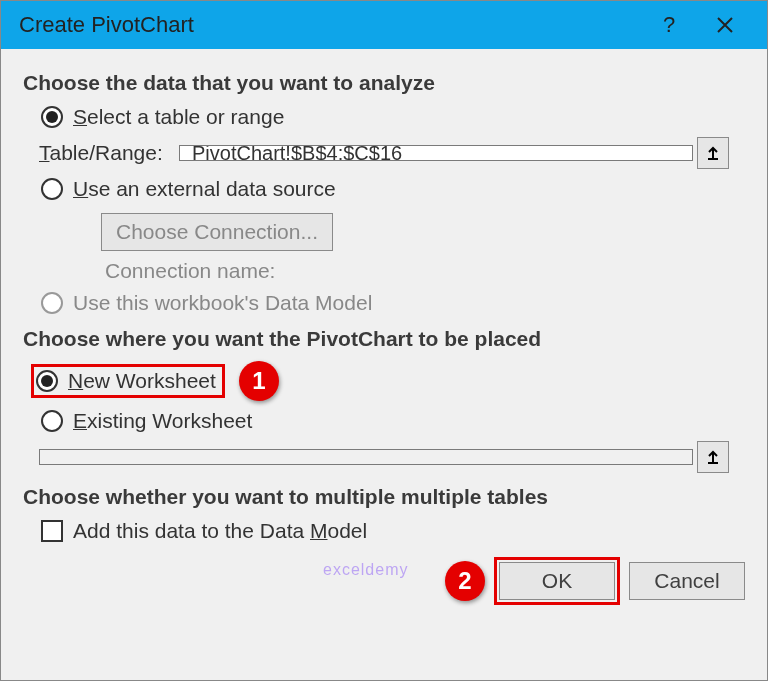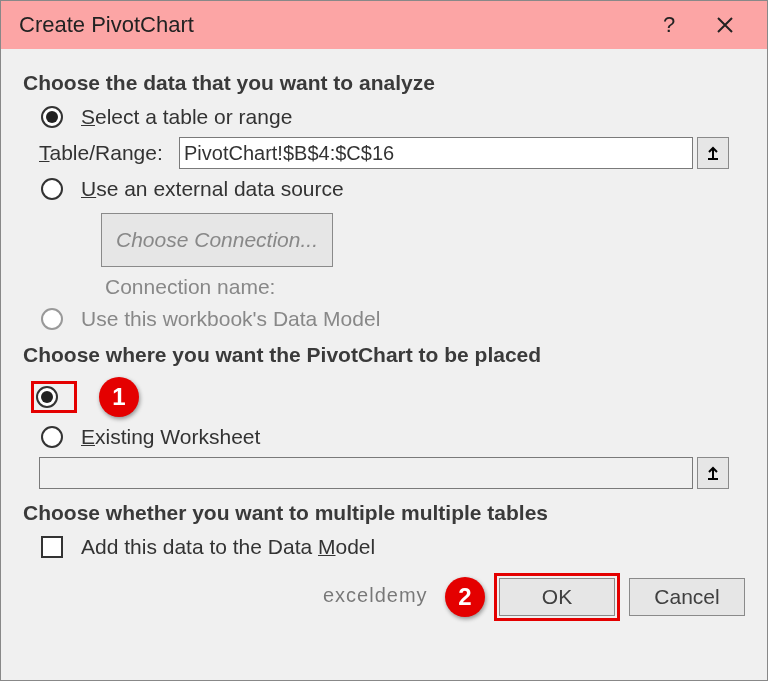--- a/index.html
+++ b/index.html
@@ -10,21 +10,21 @@
     width: 768px;
     height: 681px;
     overflow: hidden;
     border: 1px solid #888;
   }
   .titlebar {
     display: flex;
     align-items: center;
     height: 48px;
     padding: 0 18px;
-    background: #fca5a5;
+    background: #0ea5e9;
   }
   .title {
     flex: 1;
     font-size: 22px;
     color: #222;
   }
   .titlebar-btn {
     width: 48px;
     height: 40px;
     display: flex;
@@ -42,21 +42,20 @@
   .group-label {
     font-size: 21px;
     color: #3a3a3a;
     margin: 12px 0 10px 0;
     font-weight: bold;
   }
   .row {
     display: flex;
     align-items: center;
     margin: 8px 0;
-    gap: 8px;
   }
   .radio,
   .checkbox {
     width: 22px;
     height: 22px;
     flex: 0 0 22px;
     border: 2px solid #333;
     margin-right: 10px;
     display: flex;
     align-items: center;
@@ -82,47 +81,46 @@
     justify-content: space-between;
   }
   .field-label {
     width: 130px;
     text-align: left;
     color: #333;
     margin-right: 10px;
   }
   .text-input {
     flex: 1;
-    height: 32px;
+    height: 16px;
     border: 1px solid #7a7a7a;
     background: #fff;
-    padding: 2px 4px;
+    padding: 2px 12px;
     font-size: 20px;
     color: #333;
   }
   .text-input.disabled { background: #f0f0f0; }
   .ref-btn {
     width: 32px;
     height: 32px;
     border: 1px solid #8a8a8a;
     background: #e6e6e6;
     margin-left: 4px;
     display: flex;
     align-items: center;
     justify-content: center;
   }
   .ref-btn svg { width: 16px; height: 16px; }
   .conn-btn {
     border: 1px solid #8a8a8a;
     background: #e6e6e6;
     color: #888;
     font-size: 21px;
-    padding: 14px 14px;
+    padding: 6px 14px;
     margin: 4px 12px 4px 0;
-    font-style: italic;
   }
   .conn-name {
     color: #888;
     margin: 4px 0 4px 4px;
   }
   .highlight-red {
     border: 3px solid #e40000;
     padding: 2px 6px 2px 2px;
     display: inline-flex;
     align-items: center;
@@ -159,23 +157,23 @@
     align-items: center;
     justify-content: center;
   }
   .dlg-btn.primary-hl {
     outline: 3px solid #e40000;
     outline-offset: 2px;
   }
   .watermark {
     position: absolute;
     left: 300px;
-    bottom: 10px;
-    font-size: 20px;
-    color: #000000;
+    bottom: 22px;
+    font-size: 16px;
+    color: #8b5cf6;
     opacity: 0.5;
     letter-spacing: 1px;
     pointer-events: none;
   }
   .u { text-decoration: underline; text-decoration-thickness: 1px; }
 </style>
 </head>
 <body>
 
 <div class="titlebar">
@@ -225,20 +223,21 @@
     <span class="option-label disabled">Use this workbook's Data Model</span>
   </div>
 
   <div class="group-label">Choose where you want the PivotChart to be placed</div>
 
   <div class="row" style="margin-left:8px">
     <span class="highlight-red">
       <span class="radio">
           <span class="dot"></span>
         </span>
+      <span class="option-label"><span class="u">N</span>ew Worksheet</span>
     </span>
     <span class="callout">1</span>
   </div>
 
   <div class="row indent-1">
     <span class="radio"></span>
     <span class="option-label"><span class="u">E</span>xisting Worksheet</span>
   </div>
 
   <div class="subrow indent-2">

